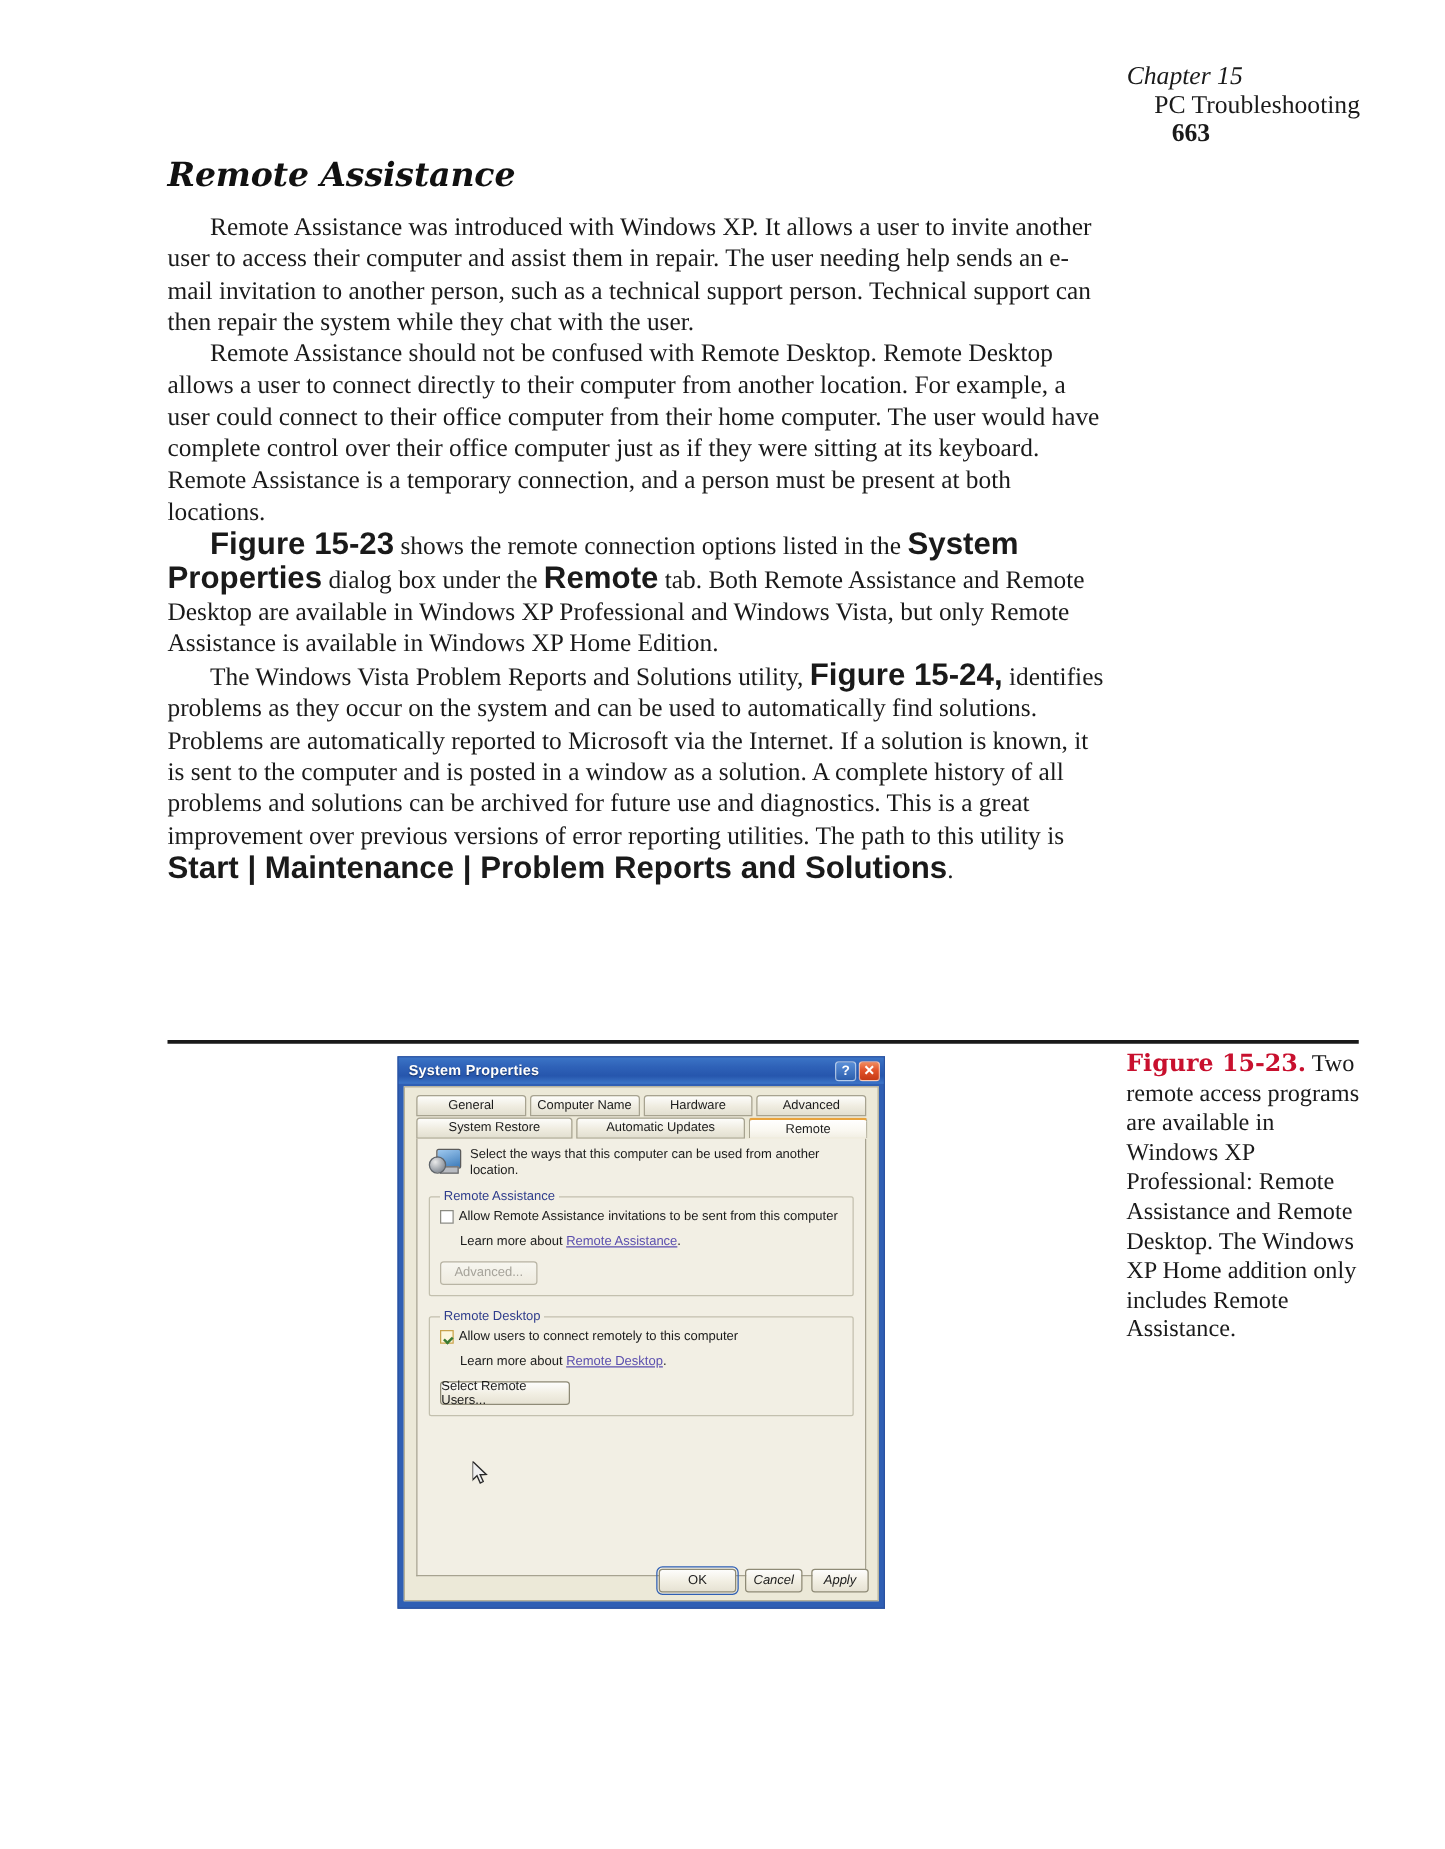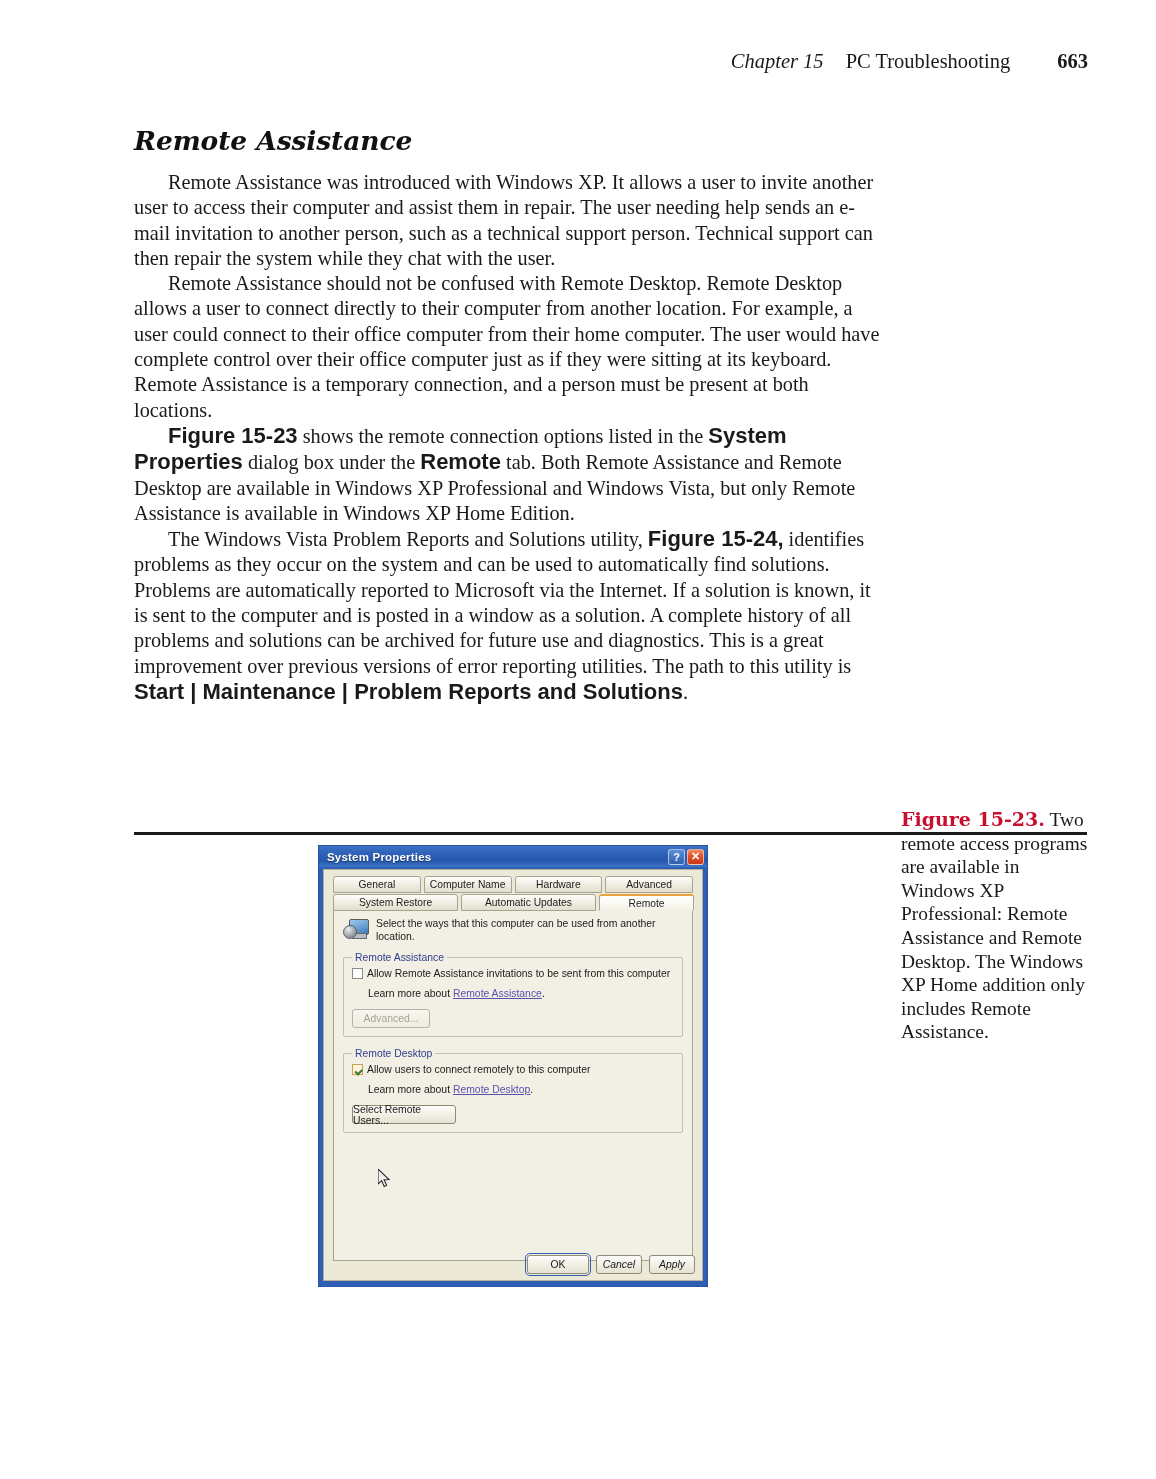--- a/index.html
+++ b/index.html
@@ -19,31 +19,32 @@
   
   .running-head {
     position: absolute;
     top: 50px;
     right: 68px;
     display: flex;
     align-items: flex-start;
     gap: 0;
     font-size: 20.5px;
     white-space: nowrap;
+    flex-direction: column;
   }
   .rh-chapter {
     font-style: italic;
     font-family: "Liberation Serif", serif;
   }
   .rh-title {
     margin-left: 22px;
     font-family: "Liberation Serif", serif;
   }
   .rh-page {
-    margin-left: 47px;
+    margin-left: 36px;
     font-weight: bold;
     font-size: 20.5px;
   }
 
   
   .text-col {
     position: absolute;
     left: 134px;
     top: 125px;
     width: 752px;
@@ -65,36 +66,36 @@
     margin: 0;
     font-size: 20.3px;
     line-height: 25.3px;
     text-indent: 34px;
     text-align: left;
     color: #1a1a1a;
   }
   p.body b, span.b {
     font-family: "Liberation Sans", sans-serif;
     font-weight: bold;
-    font-size: 22px;
+    font-size: 25px;
   }
 
   
   .fig-rule {
     position: absolute;
     left: 134px;
     top: 832px;
     width: 953px;
     height: 3px;
     background: #1a1a1a;
   }
   .caption {
     position: absolute;
     left: 901px;
-    top: 808px;
+    top: 840px;
     width: 190px;
     font-size: 19.4px;
     line-height: 23.6px;
   }
   .caption .cap-label {
     font-family: "DejaVu Serif", serif;
     font-weight: bold;
     font-size: 19px;
   }
 

